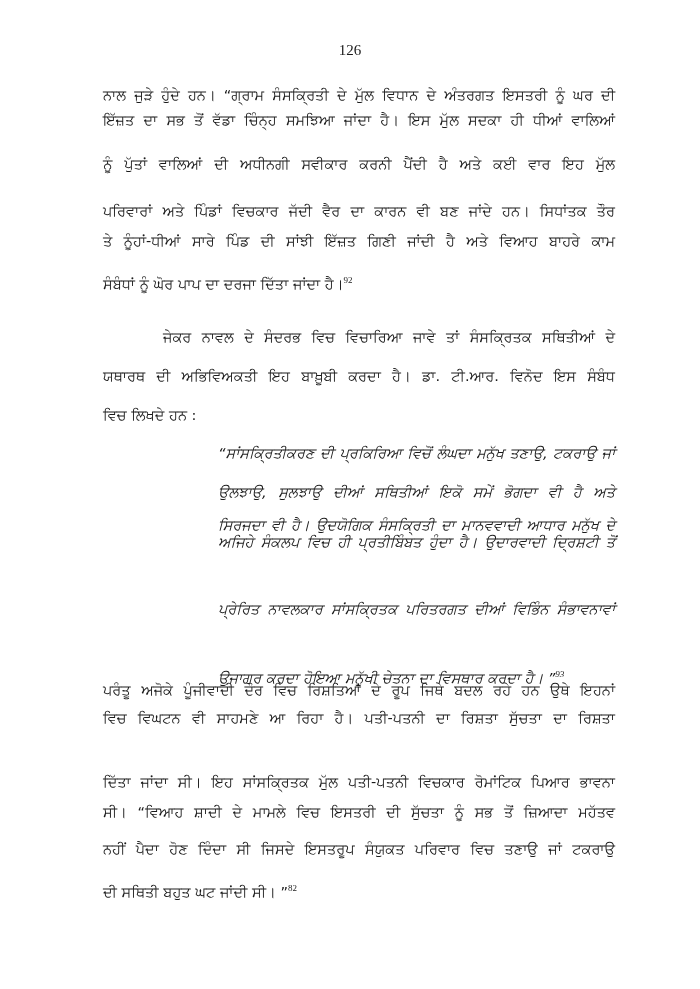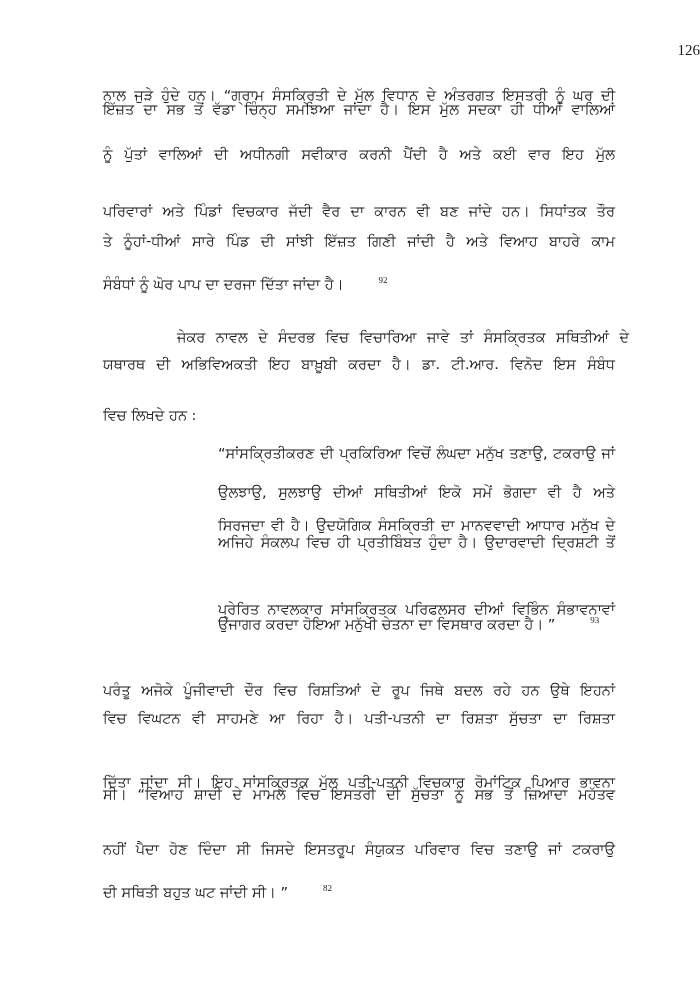--- a/index.html
+++ b/index.html
@@ -1,55 +1,55 @@
 <!DOCTYPE html>
 <html><head>
 <meta charset="utf-8">
 <style>
   html, body { margin: 0; padding: 0; background: #ffffff; }
   body { width: 700px; height: 989px; position: relative; overflow: hidden;
          font-family: "DejaVu Sans", sans-serif; color: #1a1a1a; }
-  .page-number { position: absolute; top: 42px; left: 0; width: 700px; text-align: right;
+  .page-number { position: absolute; top: 42px; left: 0; width: 700px; text-align: center;
                  font-family: "Liberation Serif", serif; font-size: 15px; }
   .line { position: absolute; left: 103px; width: 512px; font-size: 14.5px; line-height: 20px;
           white-space: nowrap; text-align: justify; text-align-last: justify; }
   .line.last { text-align-last: left; }
-  .line.indent { left: 177px; width: 452px; font-family: Liberation Serif, serif; }
-  .line.quote { left: 218px; width: 397px; }
-  sup { font-family: "Liberation Serif", serif; font-size: 9px; vertical-align: 6px; margin-left: 35px; }
+  .line.indent { left: 163px; width: 452px; font-family: Liberation Serif, serif; }
+  .line.quote { left: 218px; width: 397px; font-style: italic; }
+  sup { font-family: "Liberation Serif", serif; font-size: 9px; vertical-align: 6px; }
 </style>
 </head>
 <body>
 
 <div class="page-number">126</div>
 
 <div>
   <div class="line" style="top:85px">ਨਾਲ ਜੁੜੇ ਹੁੰਦੇ ਹਨ। “ਗ੍ਰਾਮ ਸੰਸਕ੍ਰਿਤੀ ਦੇ ਮੁੱਲ ਵਿਧਾਨ ਦੇ ਅੰਤਰਗਤ ਇਸਤਰੀ ਨੂੰ ਘਰ ਦੀ</div>
-  <div class="line" style="top:99px">ਇੱਜ਼ਤ ਦਾ ਸਭ ਤੋਂ ਵੱਡਾ ਚਿੰਨ੍ਹ ਸਮਝਿਆ ਜਾਂਦਾ ਹੈ। ਇਸ ਮੁੱਲ ਸਦਕਾ ਹੀ ਧੀਆਂ ਵਾਲਿਆਂ</div>
-  <div class="line" style="top:144px">ਨੂੰ ਪੁੱਤਾਂ ਵਾਲਿਆਂ ਦੀ ਅਧੀਨਗੀ ਸਵੀਕਾਰ ਕਰਨੀ ਪੈਂਦੀ ਹੈ ਅਤੇ ਕਈ ਵਾਰ ਇਹ ਮੁੱਲ</div>
+  <div class="line" style="top:110px">ਇੱਜ਼ਤ ਦਾ ਸਭ ਤੋਂ ਵੱਡਾ ਚਿੰਨ੍ਹ ਸਮਝਿਆ ਜਾਂਦਾ ਹੈ। ਇਸ ਮੁੱਲ ਸਦਕਾ ਹੀ ਧੀਆਂ ਵਾਲਿਆਂ</div>
+  <div class="line" style="top:154px">ਨੂੰ ਪੁੱਤਾਂ ਵਾਲਿਆਂ ਦੀ ਅਧੀਨਗੀ ਸਵੀਕਾਰ ਕਰਨੀ ਪੈਂਦੀ ਹੈ ਅਤੇ ਕਈ ਵਾਰ ਇਹ ਮੁੱਲ</div>
   <div class="line" style="top:201px">ਪਰਿਵਾਰਾਂ ਅਤੇ ਪਿੰਡਾਂ ਵਿਚਕਾਰ ਜੱਦੀ ਵੈਰ ਦਾ ਕਾਰਨ ਵੀ ਬਣ ਜਾਂਦੇ ਹਨ। ਸਿਧਾਂਤਕ ਤੌਰ</div>
   <div class="line" style="top:231px">ਤੇ ਨੂੰਹਾਂ-ਧੀਆਂ ਸਾਰੇ ਪਿੰਡ ਦੀ ਸਾਂਝੀ ਇੱਜ਼ਤ ਗਿਣੀ ਜਾਂਦੀ ਹੈ ਅਤੇ ਵਿਆਹ ਬਾਹਰੇ ਕਾਮ</div>
   <div class="line last" style="top:270px"><span>ਸੰਬੰਧਾਂ ਨੂੰ ਘੋਰ ਪਾਪ ਦਾ ਦਰਜਾ ਦਿੱਤਾ ਜਾਂਦਾ ਹੈ।</span><sup>92</sup></div>
 </div>
 
 <div>
   <div class="line indent" style="top:327px">ਜੇਕਰ ਨਾਵਲ ਦੇ ਸੰਦਰਭ ਵਿਚ ਵਿਚਾਰਿਆ ਜਾਵੇ ਤਾਂ ਸੰਸਕ੍ਰਿਤਕ ਸਥਿਤੀਆਂ ਦੇ</div>
-  <div class="line" style="top:354px">ਯਥਾਰਥ ਦੀ ਅਭਿਵਿਅਕਤੀ ਇਹ ਬਾਖ਼ੂਬੀ ਕਰਦਾ ਹੈ। ਡਾ. ਟੀ.ਆਰ. ਵਿਨੋਦ ਇਸ ਸੰਬੰਧ</div>
+  <div class="line" style="top:366px">ਯਥਾਰਥ ਦੀ ਅਭਿਵਿਅਕਤੀ ਇਹ ਬਾਖ਼ੂਬੀ ਕਰਦਾ ਹੈ। ਡਾ. ਟੀ.ਆਰ. ਵਿਨੋਦ ਇਸ ਸੰਬੰਧ</div>
   <div class="line last" style="top:405px">ਵਿਚ ਲਿਖਦੇ ਹਨ :</div>
 </div>
 
 <div>
   <div class="line quote" style="top:443px">“ਸਾਂਸਕ੍ਰਿਤੀਕਰਣ ਦੀ ਪ੍ਰਕਿਰਿਆ ਵਿਚੋਂ ਲੰਘਦਾ ਮਨੁੱਖ ਤਣਾਉ, ਟਕਰਾਉ ਜਾਂ</div>
   <div class="line quote" style="top:482px">ਉਲਝਾਉ, ਸੁਲਝਾਉ ਦੀਆਂ ਸਥਿਤੀਆਂ ਇਕੋ ਸਮੇਂ ਭੋਗਦਾ ਵੀ ਹੈ ਅਤੇ</div>
   <div class="line quote" style="top:515px">ਸਿਰਜਦਾ ਵੀ ਹੈ। ਉਦਯੋਗਿਕ ਸੰਸਕ੍ਰਿਤੀ ਦਾ ਮਾਨਵਵਾਦੀ ਆਧਾਰ ਮਨੁੱਖ ਦੇ</div>
   <div class="line quote" style="top:532px">ਅਜਿਹੇ ਸੰਕਲਪ ਵਿਚ ਹੀ ਪ੍ਰਤੀਬਿੰਬਤ ਹੁੰਦਾ ਹੈ। ਉਦਾਰਵਾਦੀ ਦ੍ਰਿਸ਼ਟੀ ਤੋਂ</div>
-  <div class="line quote" style="top:599px">ਪ੍ਰੇਰਿਤ ਨਾਵਲਕਾਰ ਸਾਂਸਕ੍ਰਿਤਕ ਪਰਿਫਲਸਰ ਦੀਆਂ ਵਿਭਿੰਨ ਸੰਭਾਵਨਾਵਾਂ</div>
-  <div class="line quote last" style="top:610px"><span>ਉਜਾਗਰ ਕਰਦਾ ਹੋਇਆ ਮਨੁੱਖੀ ਚੇਤਨਾ ਦਾ ਵਿਸਥਾਰ ਕਰਦਾ ਹੈ। ”</span><sup>93</sup></div>
+  <div class="line quote" style="top:599px">ਪ੍ਰੇਰਿਤ ਨਾਵਲਕਾਰ ਸਾਂਸਕ੍ਰਿਤਕ ਪਰਿਤਰਗਤ ਦੀਆਂ ਵਿਭਿੰਨ ਸੰਭਾਵਨਾਵਾਂ</div>
+  <div class="line quote last" style="top:664px"><span>ਉਜਾਗਰ ਕਰਦਾ ਹੋਇਆ ਮਨੁੱਖੀ ਚੇਤਨਾ ਦਾ ਵਿਸਥਾਰ ਕਰਦਾ ਹੈ। ”</span><sup>93</sup></div>
 </div>
 
 <div>
   <div class="line" style="top:680px">ਪਰੰਤੂ ਅਜੋਕੇ ਪੂੰਜੀਵਾਦੀ ਦੌਰ ਵਿਚ ਰਿਸ਼ਤਿਆਂ ਦੇ ਰੂਪ ਜਿਥੇ ਬਦਲ ਰਹੇ ਹਨ ਉਥੇ ਇਹਨਾਂ</div>
   <div class="line" style="top:708px">ਵਿਚ ਵਿਘਟਨ ਵੀ ਸਾਹਮਣੇ ਆ ਰਿਹਾ ਹੈ। ਪਤੀ-ਪਤਨੀ ਦਾ ਰਿਸ਼ਤਾ ਸੁੱਚਤਾ ਦਾ ਰਿਸ਼ਤਾ</div>
-  <div class="line" style="top:784px">ਸੀ। “ਵਿਆਹ ਸ਼ਾਦੀ ਦੇ ਮਾਮਲੇ ਵਿਚ ਇਸਤਰੀ ਦੀ ਸੁੱਚਤਾ ਨੂੰ ਸਭ ਤੋਂ ਜ਼ਿਆਦਾ ਮਹੱਤਵ</div>
+  <div class="line" style="top:802px">ਸੀ। “ਵਿਆਹ ਸ਼ਾਦੀ ਦੇ ਮਾਮਲੇ ਵਿਚ ਇਸਤਰੀ ਦੀ ਸੁੱਚਤਾ ਨੂੰ ਸਭ ਤੋਂ ਜ਼ਿਆਦਾ ਮਹੱਤਵ</div>
   <div class="line" style="top:772px">ਦਿੱਤਾ ਜਾਂਦਾ ਸੀ। ਇਹ ਸਾਂਸਕ੍ਰਿਤਕ ਮੁੱਲ ਪਤੀ-ਪਤਨੀ ਵਿਚਕਾਰ ਰੋਮਾਂਟਿਕ ਪਿਆਰ ਭਾਵਨਾ</div>
   <div class="line" style="top:839px">ਨਹੀਂ ਪੈਦਾ ਹੋਣ ਦਿੰਦਾ ਸੀ ਜਿਸਦੇ ਇਸਤਰੂਪ ਸੰਯੁਕਤ ਪਰਿਵਾਰ ਵਿਚ ਤਣਾਉ ਜਾਂ ਟਕਰਾਉ</div>
   <div class="line last" style="top:878px"><span>ਦੀ ਸਥਿਤੀ ਬਹੁਤ ਘਟ ਜਾਂਦੀ ਸੀ। ”</span><sup>82</sup></div>
 </div>
 
 </body></html>

